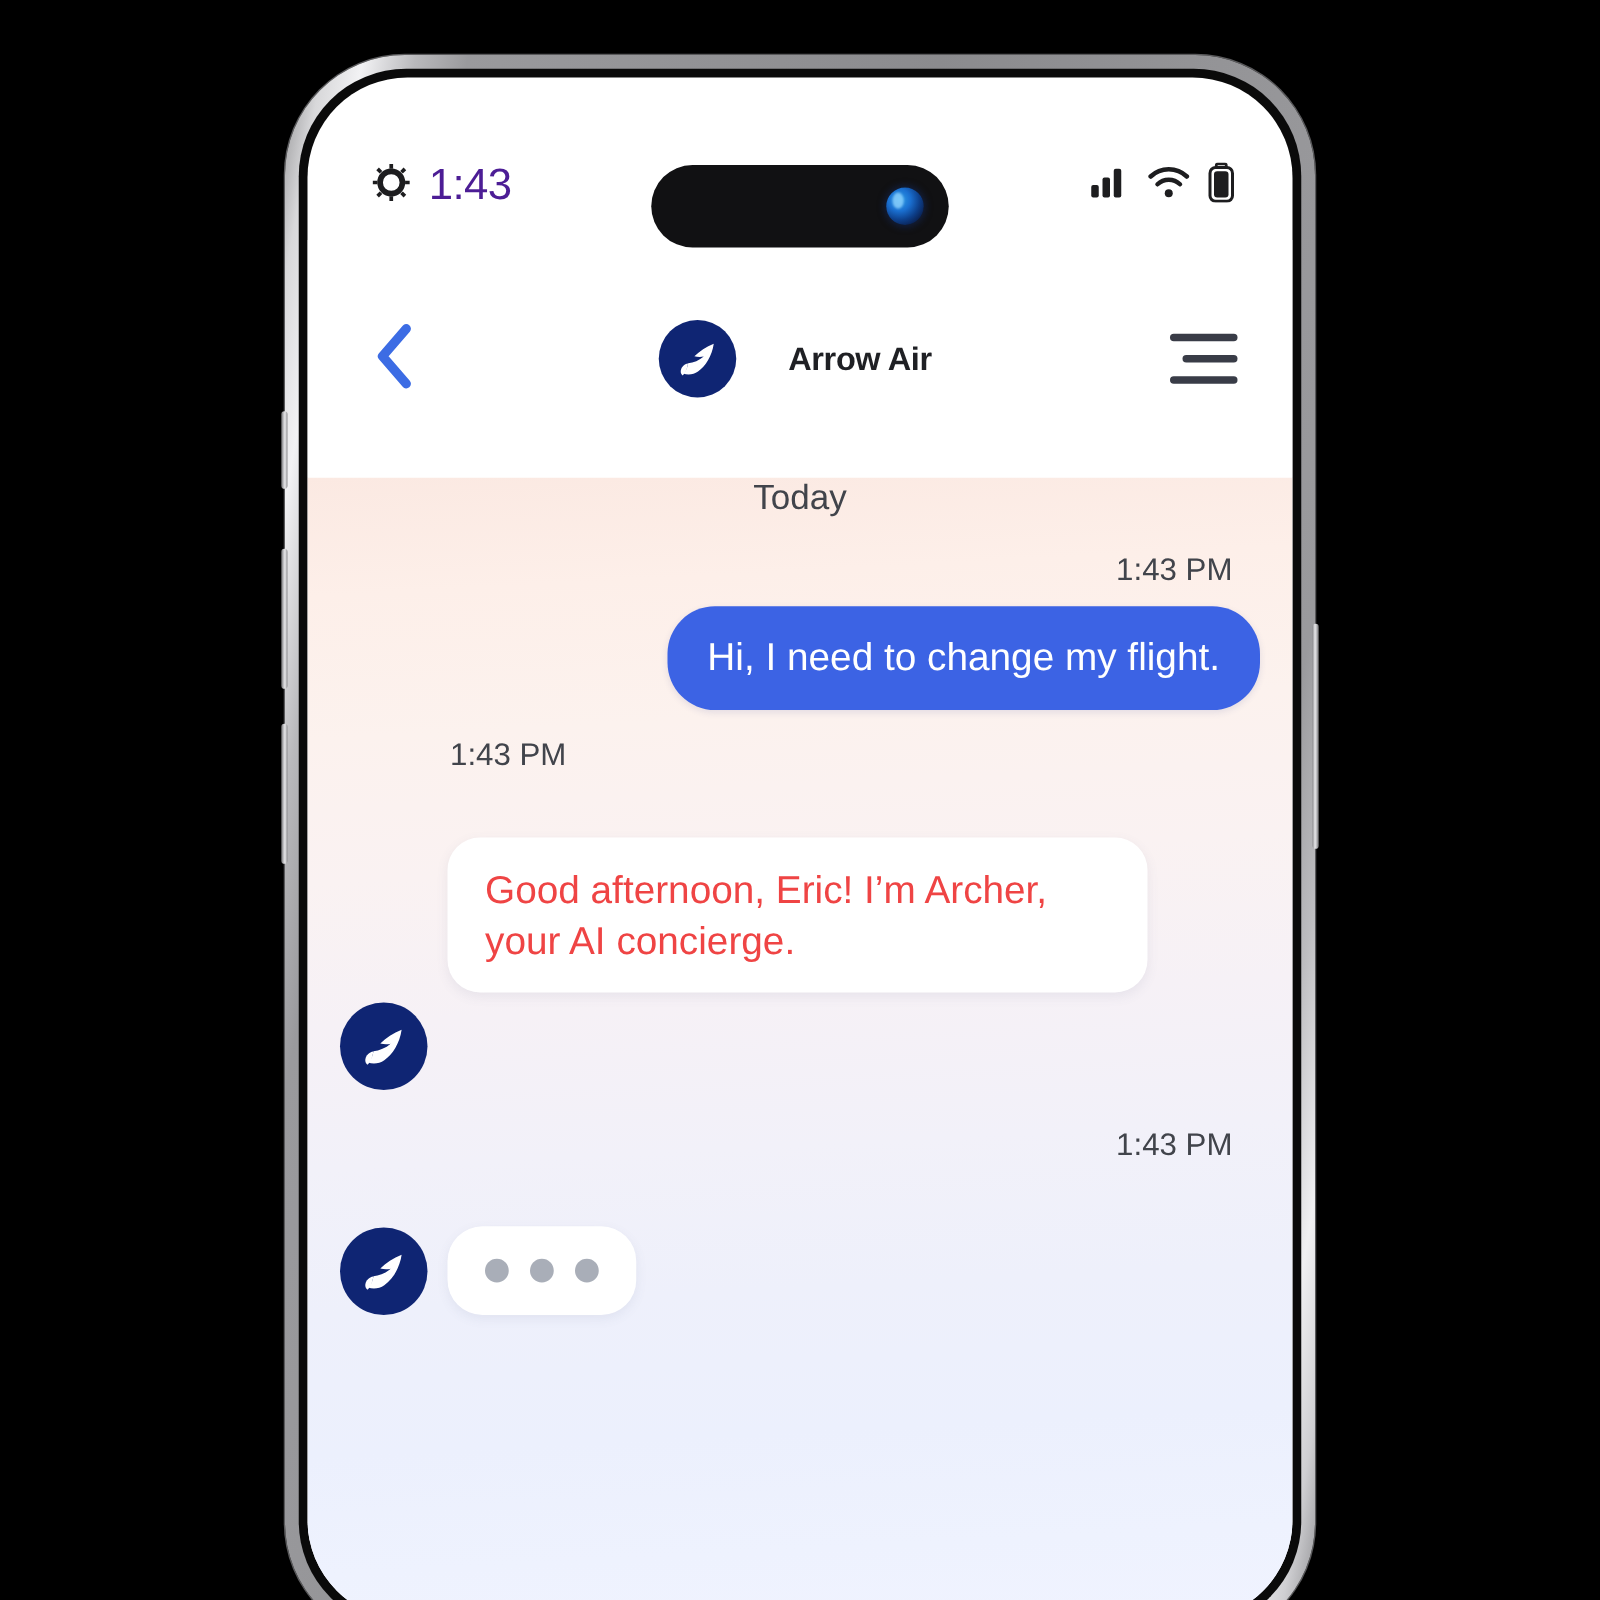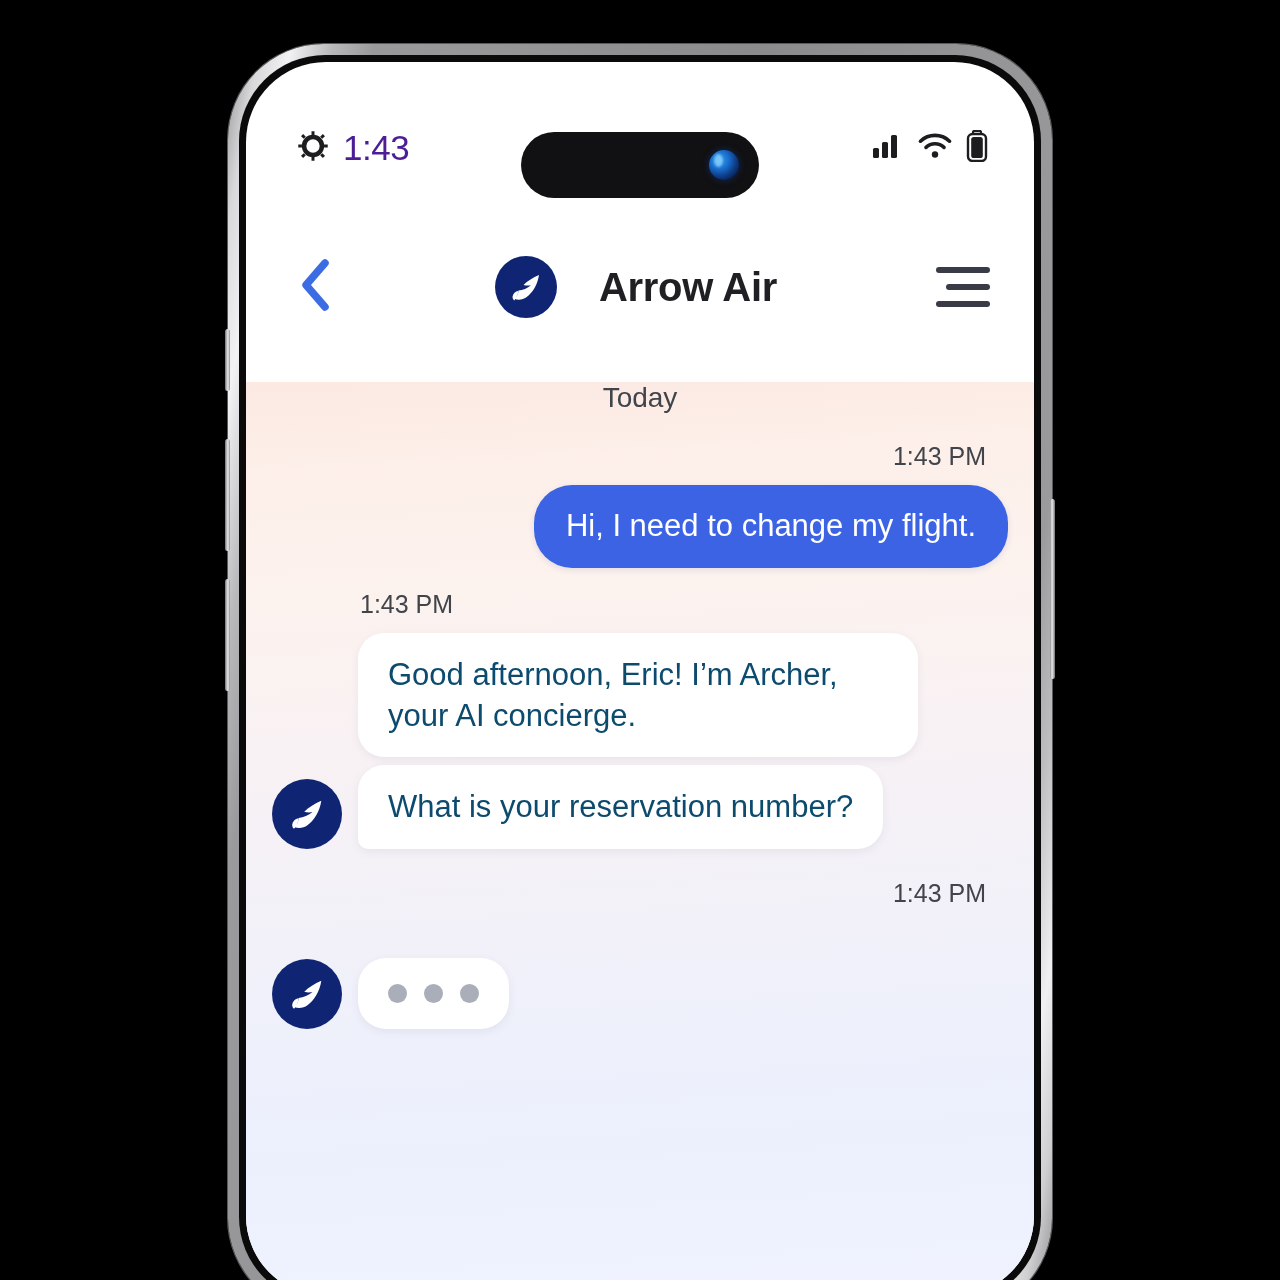--- a/index.html
+++ b/index.html
@@ -176,21 +176,21 @@
     width: 62px;
     height: 62px;
     border-radius: 50%;
     background: #0f2573;
     display: flex;
     align-items: center;
     justify-content: center;
     flex: 0 0 auto;
   }
   .brand-name {
-    font-size: 40px;
+    font-size: 26px;
     font-weight: bold;
     color: #1f2024;
     letter-spacing: -0.3px;
     white-space: nowrap;
     margin-left: 20px;
   }
   .menu-btn {
     width: 56px;
     height: 56px;
     display: flex;
@@ -275,27 +275,28 @@
     width: 70px;
     height: 70px;
     border-radius: 50%;
     background: #0f2573;
     display: flex;
     align-items: center;
     justify-content: center;
   }
   .bubble-in {
     background: #ffffff;
-    color: #0c4a6e;
+    color: #ef4444;
     font-size: 31px;
     line-height: 1.33;
     padding: 21px 30px;
     border-radius: 26px;
     max-width: 560px;
     box-shadow: 0 3px 9px rgba(90,95,130,0.09);
+    margin-top: 37px;
   }
   .bubble-in.tail { border-bottom-left-radius: 10px; }
 
   .typing-bubble {
     background: #ffffff;
     border-radius: 28px;
     padding: 26px 30px;
     display: flex;
     align-items: center;
     gap: 17px;
@@ -420,21 +421,20 @@
               </div>
               <div class="in-row">
                 <div class="avatar-slot">
                   <div class="avatar">
                     <svg width="44" height="44" viewBox="0 0 40 40">
                       <path d="M33 8 C27 10.5 21.5 14 17.5 18 C19.8 18.6 22.4 18.8 25 18.2 C21.5 21.3 16.8 23.2 12.5 23.6 C12.2 26.6 11 29.6 8.6 31.8 C12.4 33.4 17 32.6 20.4 30.2 C26.4 26 31.6 17.8 33 8 Z" fill="#ffffff"></path>
                       <path d="M12.4 23.8 C9.4 24.2 7 26.6 6.6 29.6 C6.4 31.2 7 32.6 8.2 33.4 C10.6 31.2 12.1 27.2 12.4 23.8 Z" fill="#ffffff"></path>
                     </svg>
                   </div>
                 </div>
-                <div class="bubble-in tail">What is your reservation number?</div>
               </div>
             </div>
           </div>
 
           <div class="msg-group out">
             <div class="timestamp">1:43 PM</div>
           </div>
 
           <div class="msg-group in typing-row">
             <div class="in-row">

